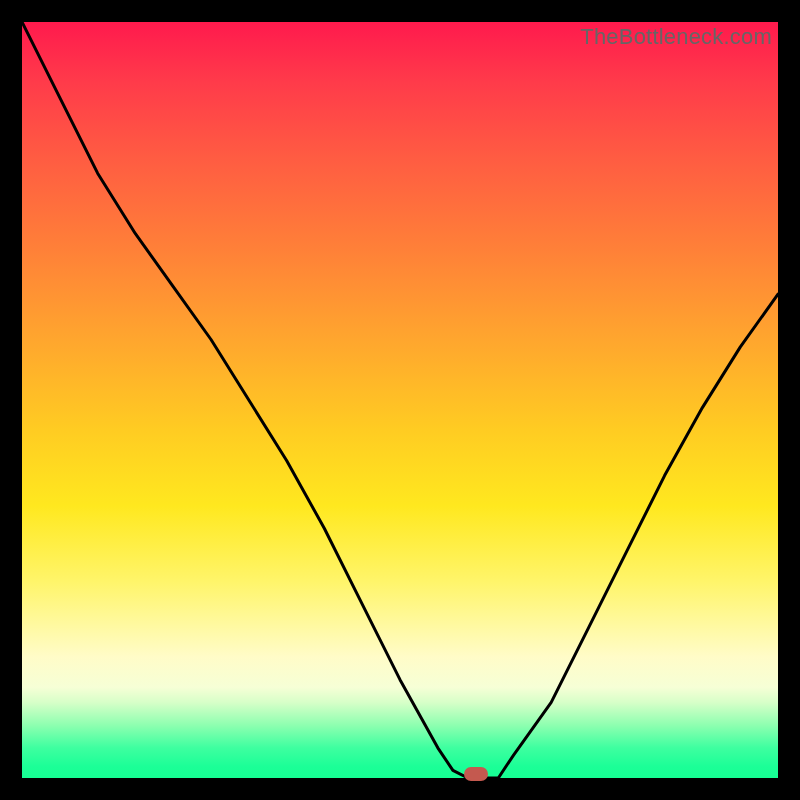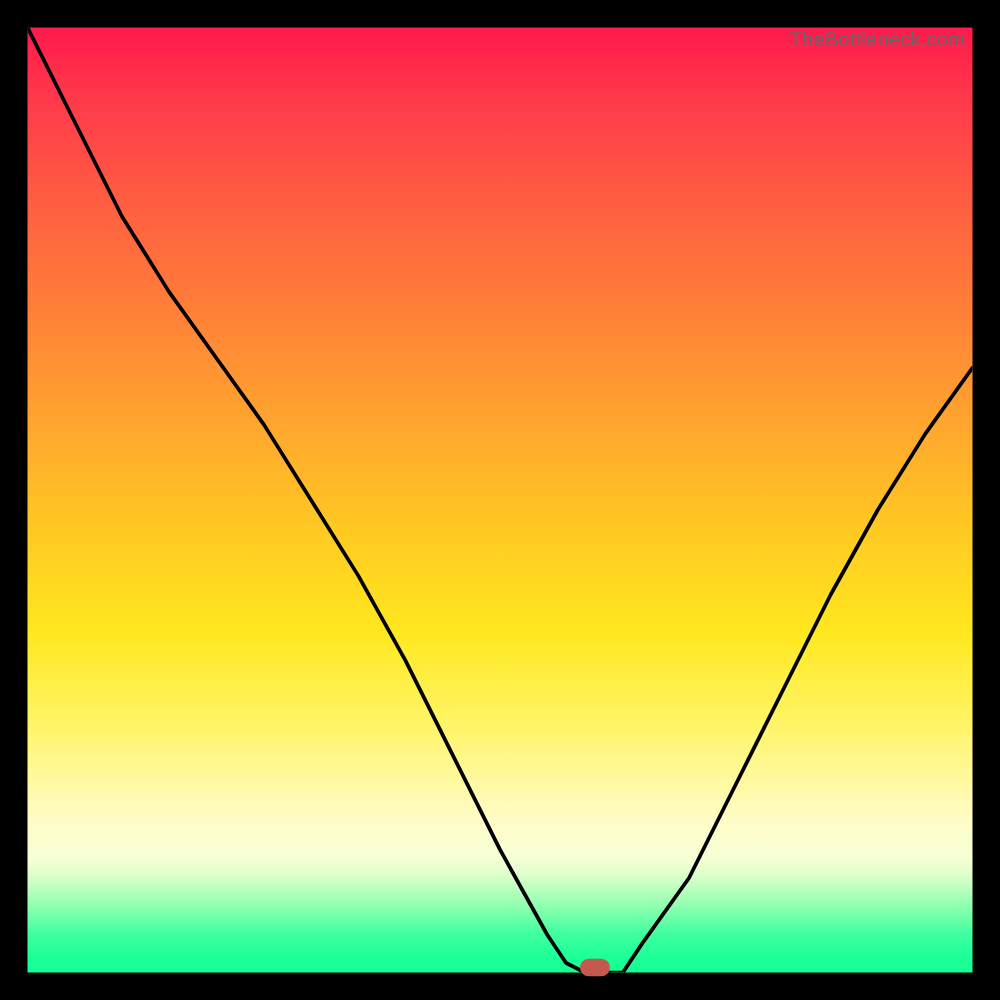--- a/index.html
+++ b/index.html
@@ -41,21 +41,21 @@
         #3effa0 96%,
         #1bff97 98.5%,
         #16ff93 100%
       );
   }
   .attribution {
     position: absolute;
     top: 2px;
     right: 6px;
     color: #666;
-    font-size: 16px;
+    font-size: 22px;
     letter-spacing: 0.2px;
     font-weight: 500;
   }
   svg.curve {
     position: absolute;
     left: 0;
     top: 0;
     width: 756px;
     height: 756px;
   }

